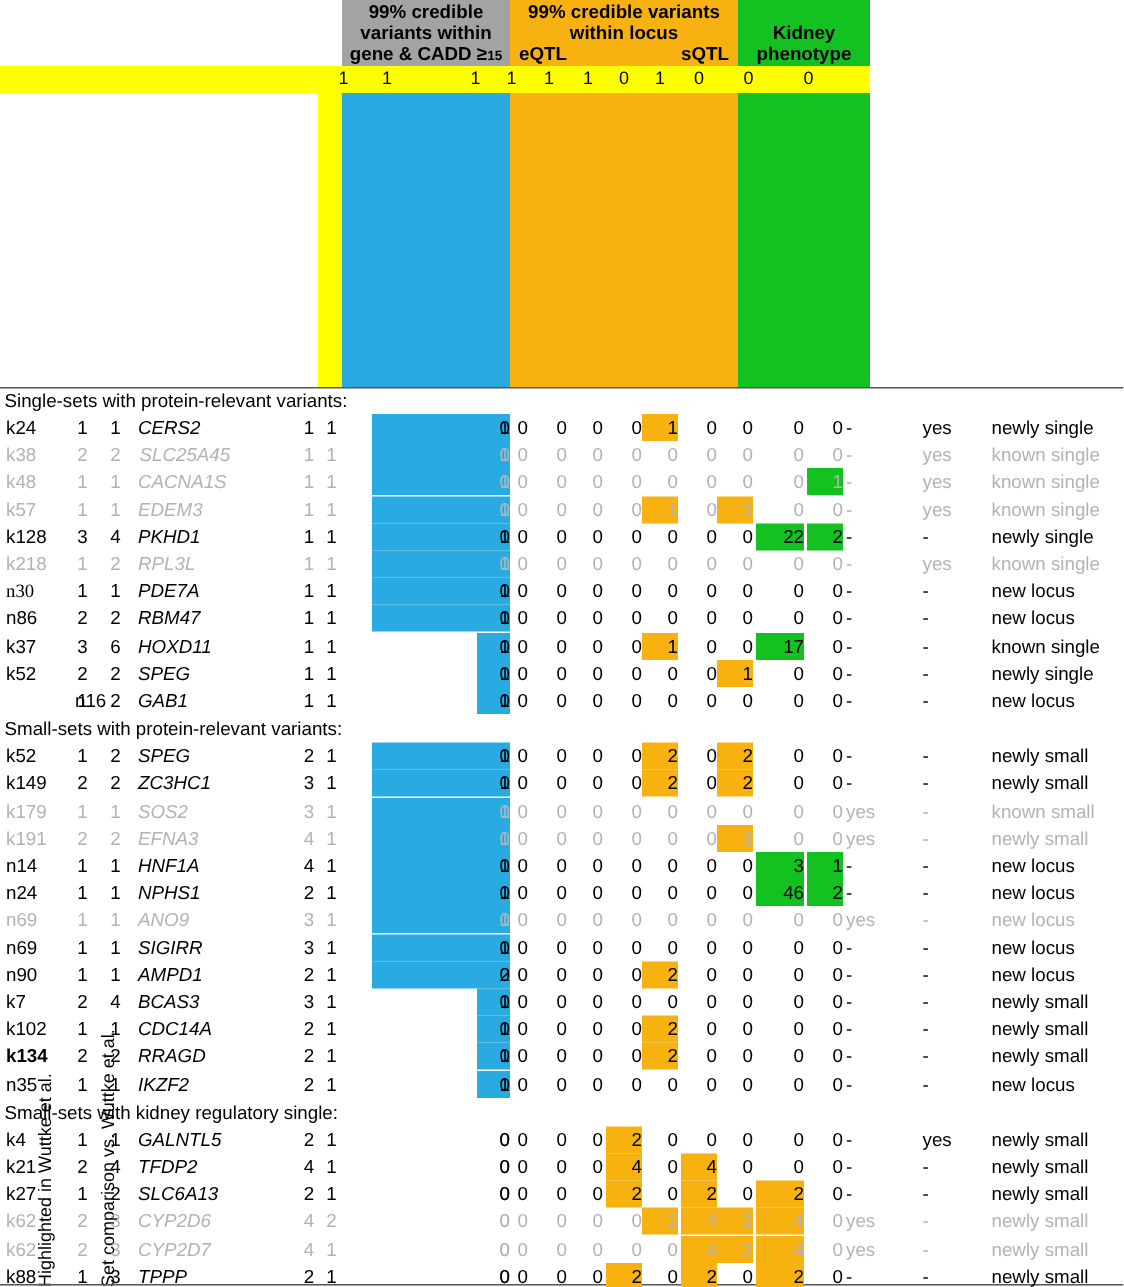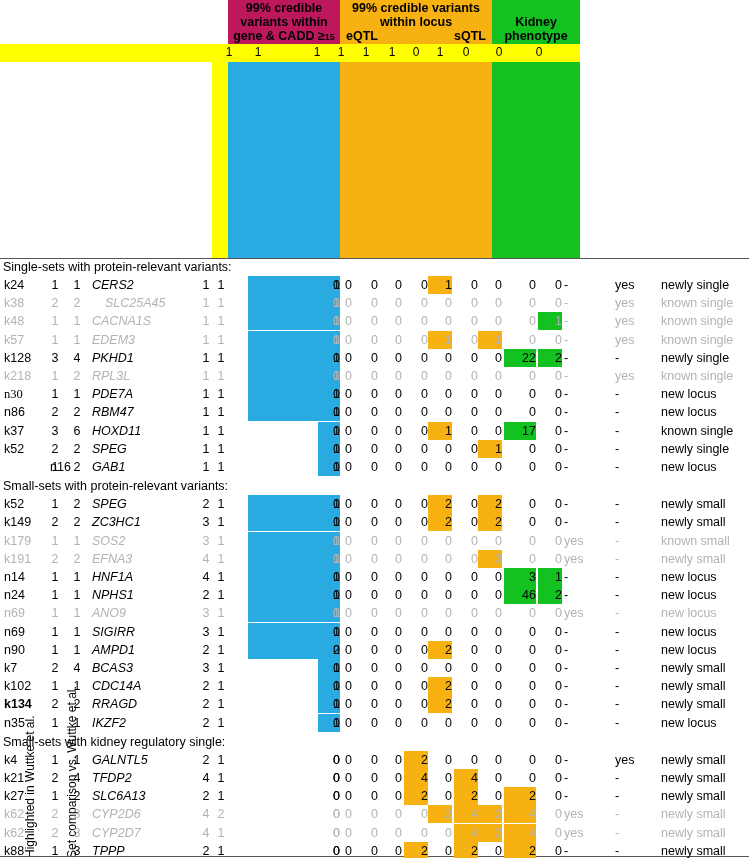--- a/index.html
+++ b/index.html
@@ -3,21 +3,21 @@
 <meta charset="utf-8">
 <style>
   html,body{margin:0;padding:0;background:#ffffff;}
   body{width:749px;height:858px;font-family:"Liberation Sans",sans-serif;color:#000;overflow:hidden;}
   #sheet{position:relative;width:749px;height:858px;}
   .txt{font-size:11.5px;line-height:13px;white-space:nowrap;}
 
   
   .grpband{position:absolute;top:0;height:44px;display:flex;align-items:center;justify-content:center;
            text-align:center;font-weight:bold;font-size:12.5px;line-height:14px;}
-  .grp-blue{background:#be185d;}
+  .grp-blue{background:#a3a3a3;}
   .grp-orange{background:#F7B211;}
   .grp-green{background:#13C221;}
 
   .grp-inner{width:100%;padding:0 2px;}
   .sub-row{display:flex;justify-content:space-between;padding:0 4px;font-weight:bold;font-size:12.5px;}
   .cadd-small{font-size:9px;font-weight:bold;}
 
   
   #weights-band{position:absolute;left:0;top:44px;width:580px;height:18px;background:#FFFF00;}
   #weights-label{position:absolute;left:0;top:45px;width:212px;height:16px;text-align:right;
@@ -147,21 +147,21 @@
         <div class="cell c-right" style="left: 538px; width: 24px; padding-right: 2px;">0</div>
         <div class="cell c-left" style="left: 563px; width: 22px; padding-left: 1px;">-</div>
         <div class="cell c-left" style="left: 614px; width: 30px; padding-left: 1px;">yes</div>
         <div class="cell c-left" style="left: 660px; width: 90px; padding-left: 1px;">newly single</div>
       </div>
       <div class="row" style="top: 294.2px;">
         <div class="cell" style="left: 248px; width: 92px; background: rgb(41, 171, 226);"></div>
         <div class="cell c-left dim" style="left: 3px; width: 40px; padding-left: 1px;">k38</div>
         <div class="cell c-center dim" style="left: 46px; width: 18px;">2</div>
         <div class="cell c-center dim" style="left: 68px; width: 18px;">2</div>
-        <div class="cell c-left gene dim" style="left: 104px; width: 110px; padding-left: 1px;">SLC25A45</div>
+        <div class="cell c-left gene dim" style="left: 92px; width: 110px; padding-left: 1px;">SLC25A45</div>
         <div class="cell c-center dim" style="left: 198px; width: 16px;">1</div>
         <div class="cell c-center dim" style="left: 214px; width: 14px;">1</div>
         <div class="cell c-right dim" style="left: 228px; width: 112px; padding-right: 2px;">1</div>
         <div class="cell c-right dim" style="left: 318px; width: 22px; padding-right: 2px;">0</div>
         <div class="cell c-right dim" style="left: 332px; width: 20px; padding-right: 2px;">0</div>
         <div class="cell c-right dim" style="left: 356px; width: 22px; padding-right: 2px;">0</div>
         <div class="cell c-right dim" style="left: 380px; width: 22px; padding-right: 2px;">0</div>
         <div class="cell c-right dim" style="left: 404px; width: 24px; padding-right: 2px;">0</div>
         <div class="cell c-right dim" style="left: 428px; width: 24px; padding-right: 2px;">0</div>
         <div class="cell c-right dim" style="left: 454px; width: 24px; padding-right: 2px;">0</div>

